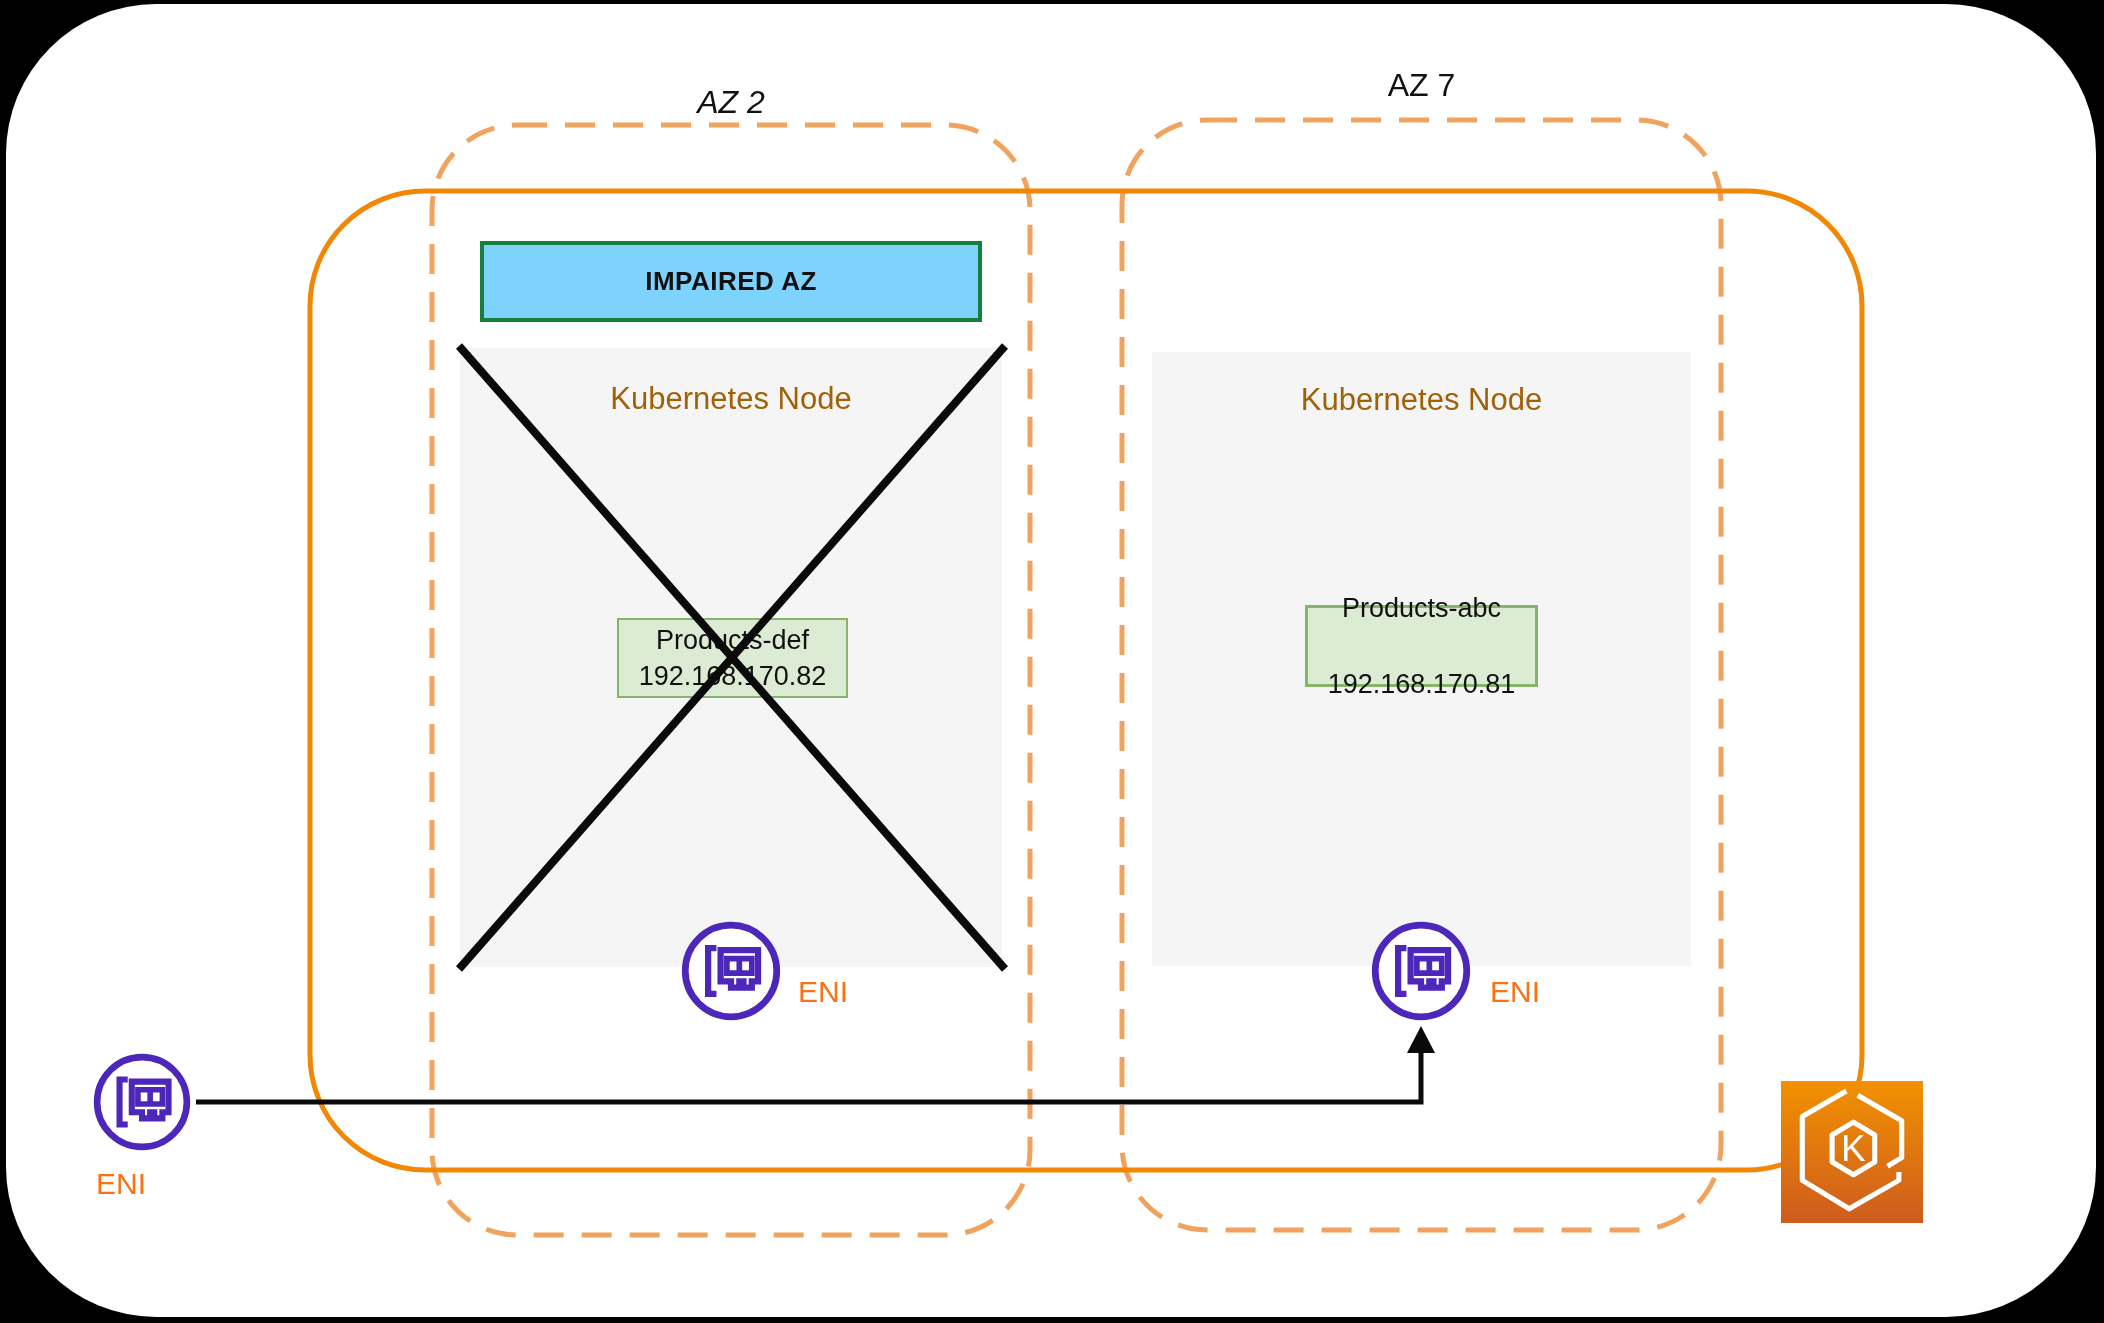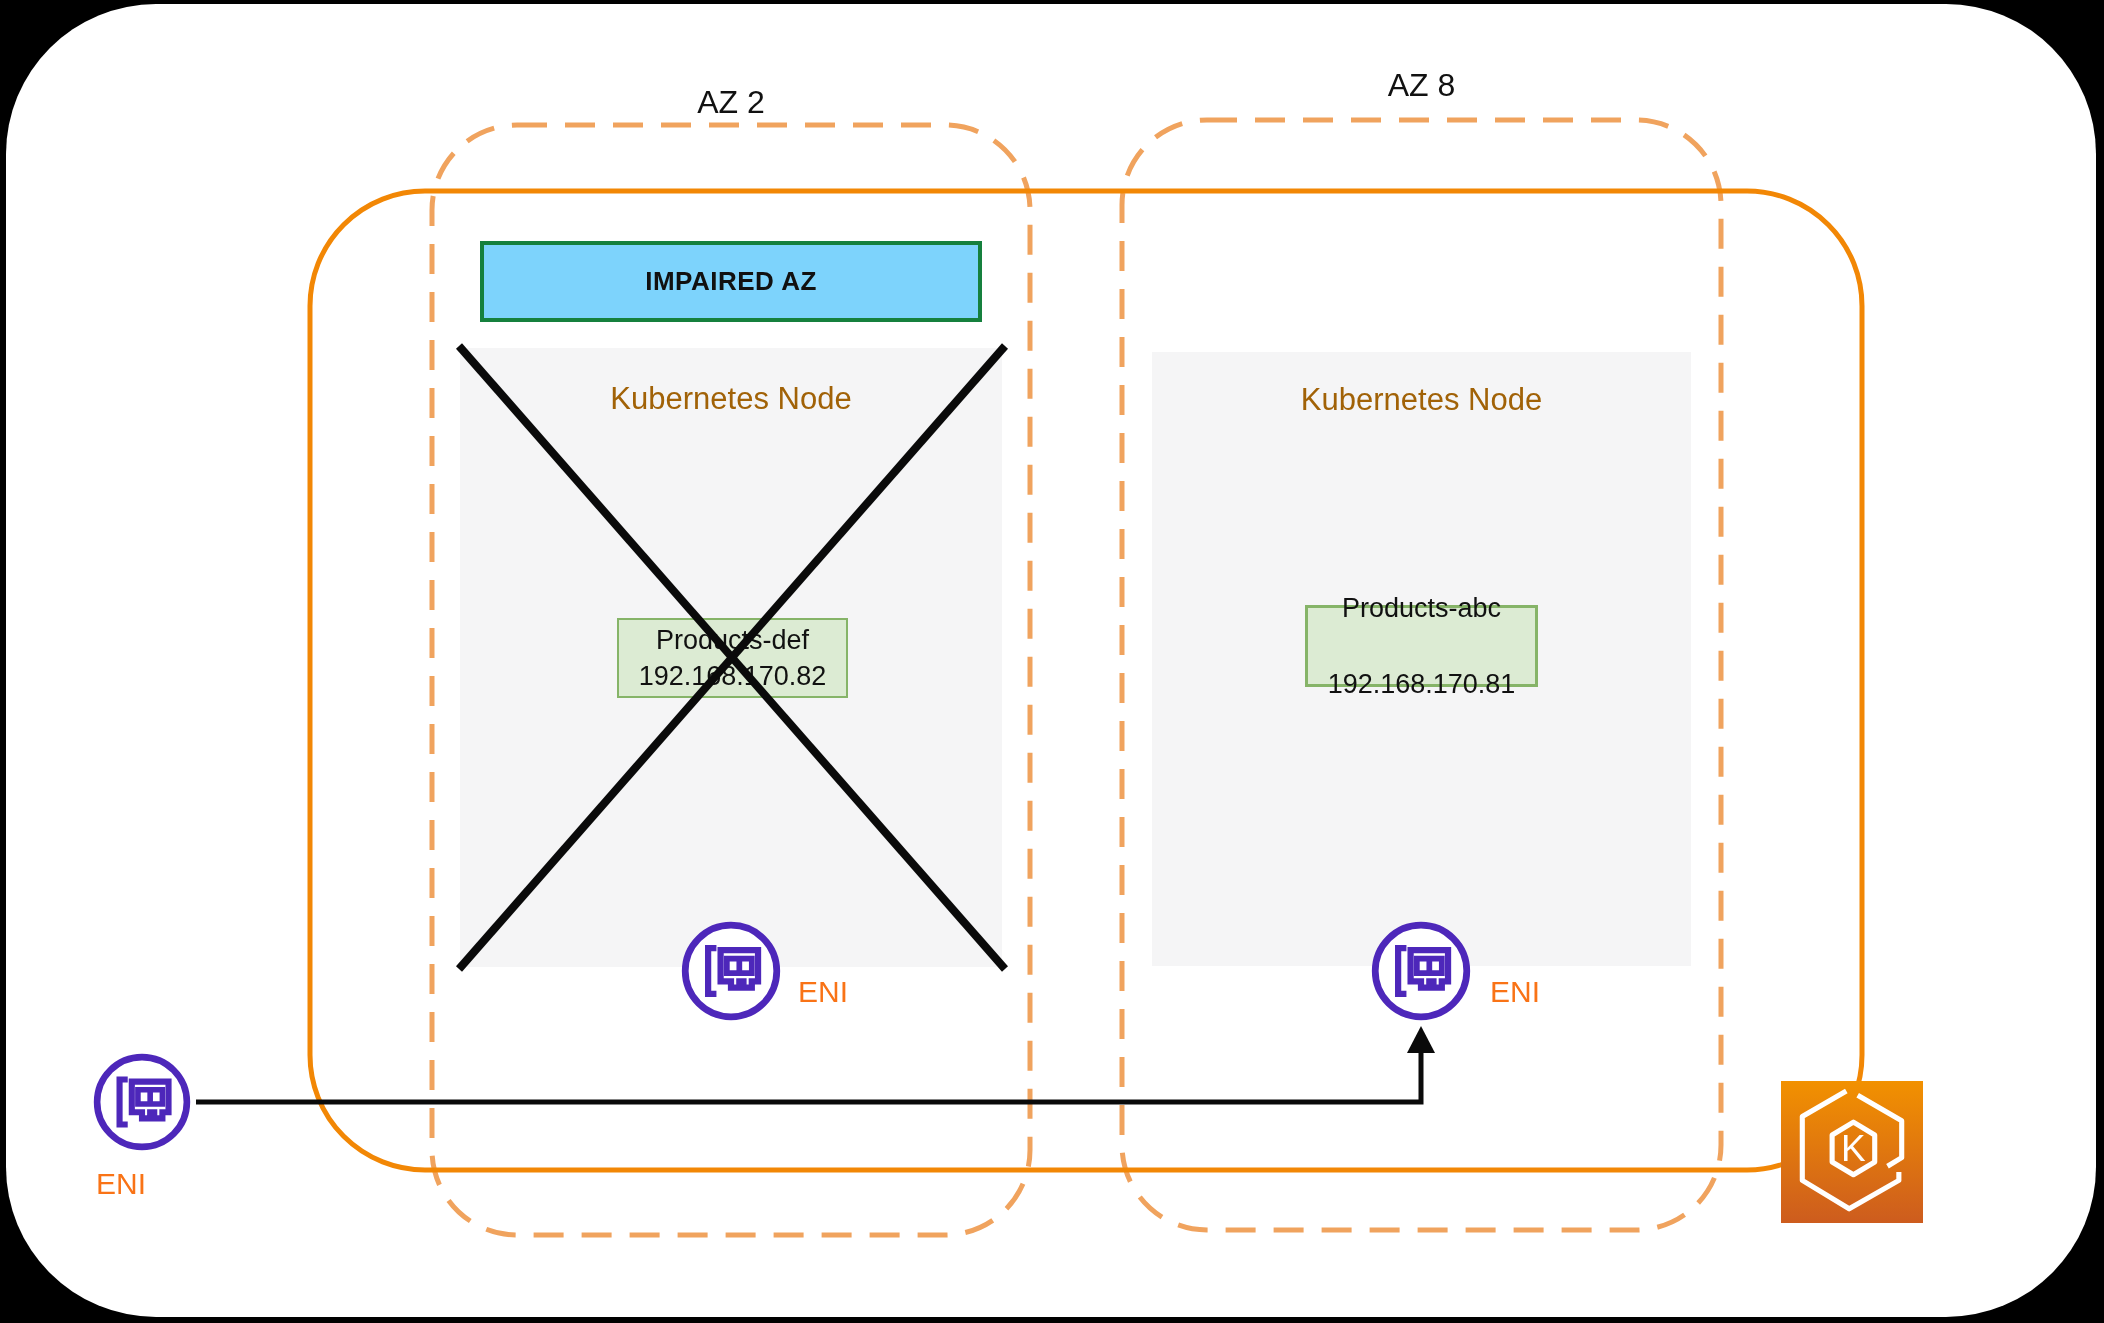--- a/index.html
+++ b/index.html
@@ -19,22 +19,22 @@
   svg{display:block;}
   .overlay{position:absolute;left:0;top:0;pointer-events:none;}
 </style>
 </head>
 <body>
 
 <div class="stage">
 
   <div class="card"></div>
 
-  <div class="az-label" style="left:432px;top:84px;width:598px;">AZ 2</div>
-  <div class="az-label" style="left:1122px;top:67px;width:599px;">AZ 8</div>
+  <div class="az-label" style="left:432px;top:84px;width:598px;font-style:italic;">AZ 2</div>
+  <div class="az-label" style="left:1122px;top:67px;width:599px;">AZ 7</div>
 
   <div class="abs node" style="left:460px;top:348px;width:542px;height:619px;">
     <div class="node-title" style="top:33px;">Kubernetes Node</div>
   </div>
   <div class="abs node" style="left:1152px;top:352px;width:539px;height:614px;">
     <div class="node-title" style="top:30px;">Kubernetes Node</div>
   </div>
 
   <div class="abs banner" style="left:480px;top:241px;width:502px;height:81px;">
     <span>IMPAIRED AZ</span>

